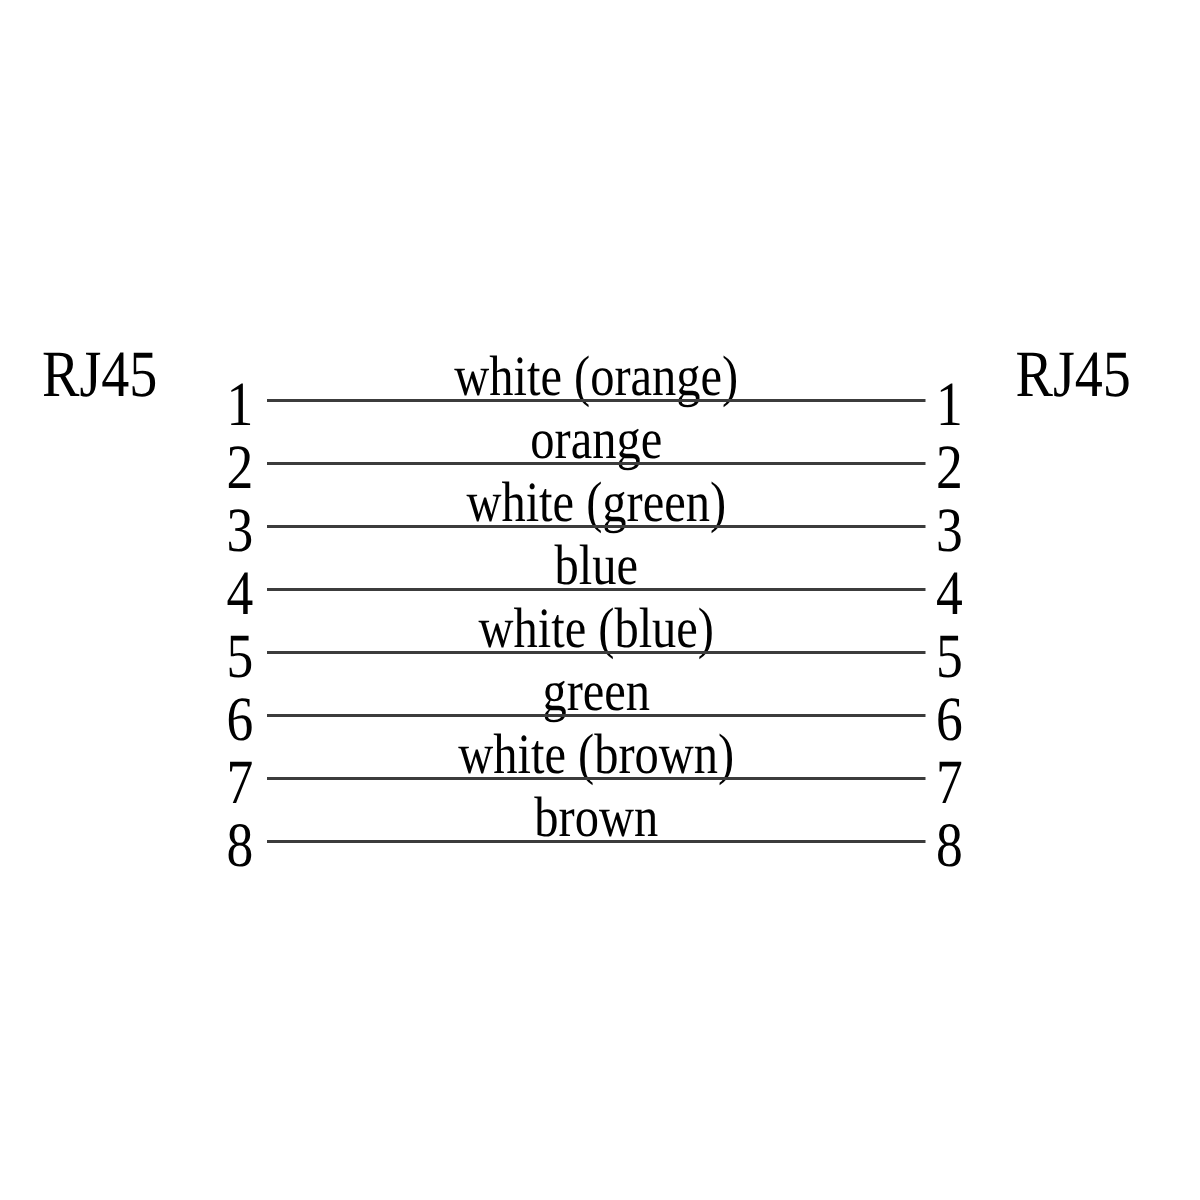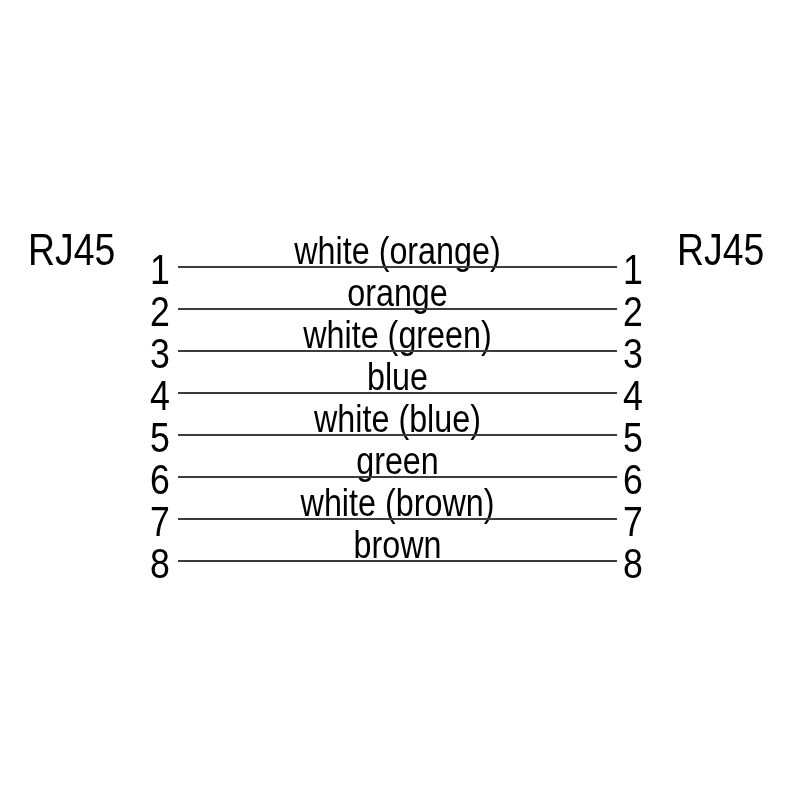--- a/index.html
+++ b/index.html
@@ -2,21 +2,21 @@
 <html><head>
 <meta charset="utf-8">
 <style>
   html, body { margin: 0; padding: 0; background: #ffffff; }
   .canvas {
     position: relative;
     width: 800px;
     height: 800px;
     background: #ffffff;
     color: #000000;
-    font-family: Liberation Sans, sans-serif;
+    font-family: Liberation Serif, serif;
     overflow: hidden;
   }
   .connector-label {
     position: absolute;
     top: 228px;
     font-size: 44px;
     line-height: 44px;
     white-space: nowrap;
     transform: scaleX(0.85);
     transform-origin: left center;

